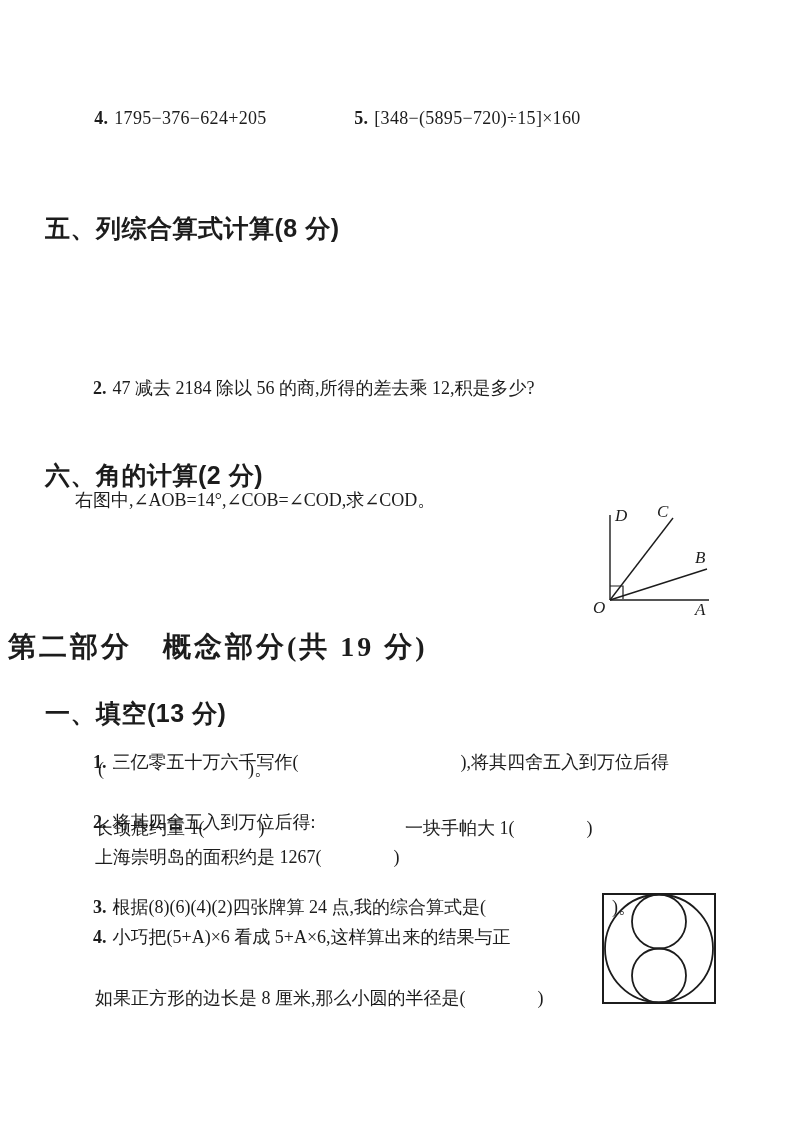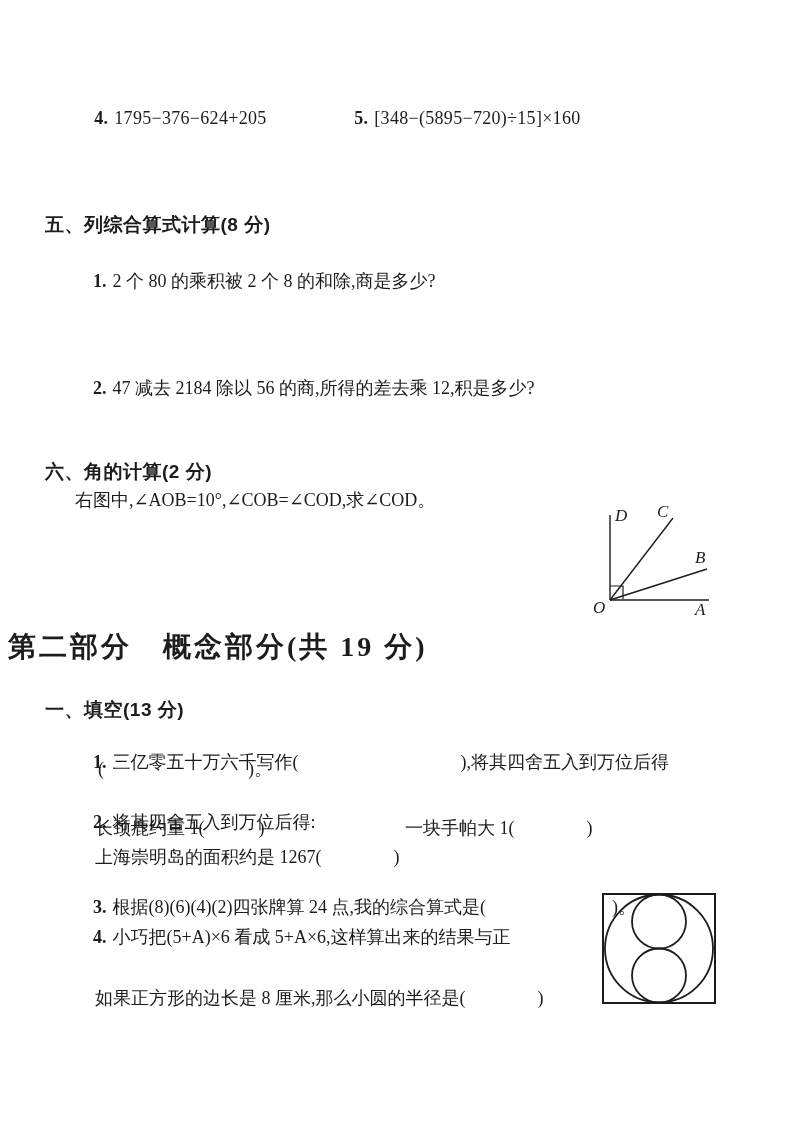--- a/index.html
+++ b/index.html
@@ -4,21 +4,21 @@
 <style>
   html,body { margin:0; padding:0; background:#ffffff; }
   .page {
     position:relative; width:793px; height:1122px; background:#ffffff;
     font-family:"Liberation Serif","DejaVu Serif",serif; color:#1c1c1c;
     overflow:hidden;
   }
   .line { position:absolute; font-size:18px; line-height:24px; white-space:pre; }
   .num  { font-weight:bold; margin-right:6px; }
   .sec-heading {
-    position:absolute; font-size:19px; font-weight:bold; white-space:pre;
+    position:absolute; font-size:25px; font-weight:bold; white-space:pre;
     font-family:"Liberation Sans","DejaVu Sans",sans-serif; letter-spacing:0.5px;
   }
   .part-heading {
     position:absolute; left:0; width:100%; text-align:left;
     font-size:28px; font-weight:600; letter-spacing:3px; white-space:pre;padding-left:8px;
   }
   .mathline { letter-spacing:0.3px; }
   svg.diagram { position:absolute; }
   svg.diagram line, svg.diagram path, svg.diagram rect, svg.diagram circle {
     stroke:#1c1c1c; fill:none;
@@ -34,29 +34,26 @@
 <div class="page">
 
   <div class="line mathline" style="left:75px; top:82px;">
     <b class="num">4.</b><span>1795−376−624+205</span>
   </div>
   <div class="line mathline" style="left:335px; top:82px;">
     <b class="num">5.</b><span>[348−(5895−720)÷15]×160</span>
   </div>
 
   <div class="sec-heading" style="left:45px; top:212px;">五、列综合算式计算(8 分)</div>
-  <div class="line" style="left:75px; top:245px;">
-    <b class="num">1.</b><span>2 个 80 的乘积被 2 个 8 的和除,商是多少?</span>
-  </div>
   <div class="line" style="left:75px; top:352px;">
     <b class="num">2.</b><span>47 减去 2184 除以 56 的商,所得的差去乘 12,积是多少?</span>
   </div>
 
   <div class="sec-heading" style="left:45px; top:459px;">六、角的计算(2 分)</div>
-  <div class="line" style="left:75px; top:488px;">右图中,∠AOB=10°,∠COB=∠COD,求∠COD。</div>
+  <div class="line" style="left:75px; top:488px;">右图中,∠AOB=14°,∠COB=∠COD,求∠COD。</div>
 
   <svg class="diagram" style="left:583px; top:503px;" width="150" height="115" viewBox="0 0 150 115">
     <line x1="27" y1="97" x2="27" y2="12" stroke-width="1.4"></line>
     <line x1="27" y1="97" x2="126" y2="97" stroke-width="1.4"></line>
     <line x1="27" y1="97" x2="124" y2="66" stroke-width="1.4"></line>
     <line x1="27" y1="97" x2="90" y2="15" stroke-width="1.4"></line>
     <path d="M27,83 L40,83 L40,96" stroke-width="1.2"></path>
     <text x="32" y="18">D</text>
     <text x="74" y="14">C</text>
     <text x="112" y="60">B</text>

